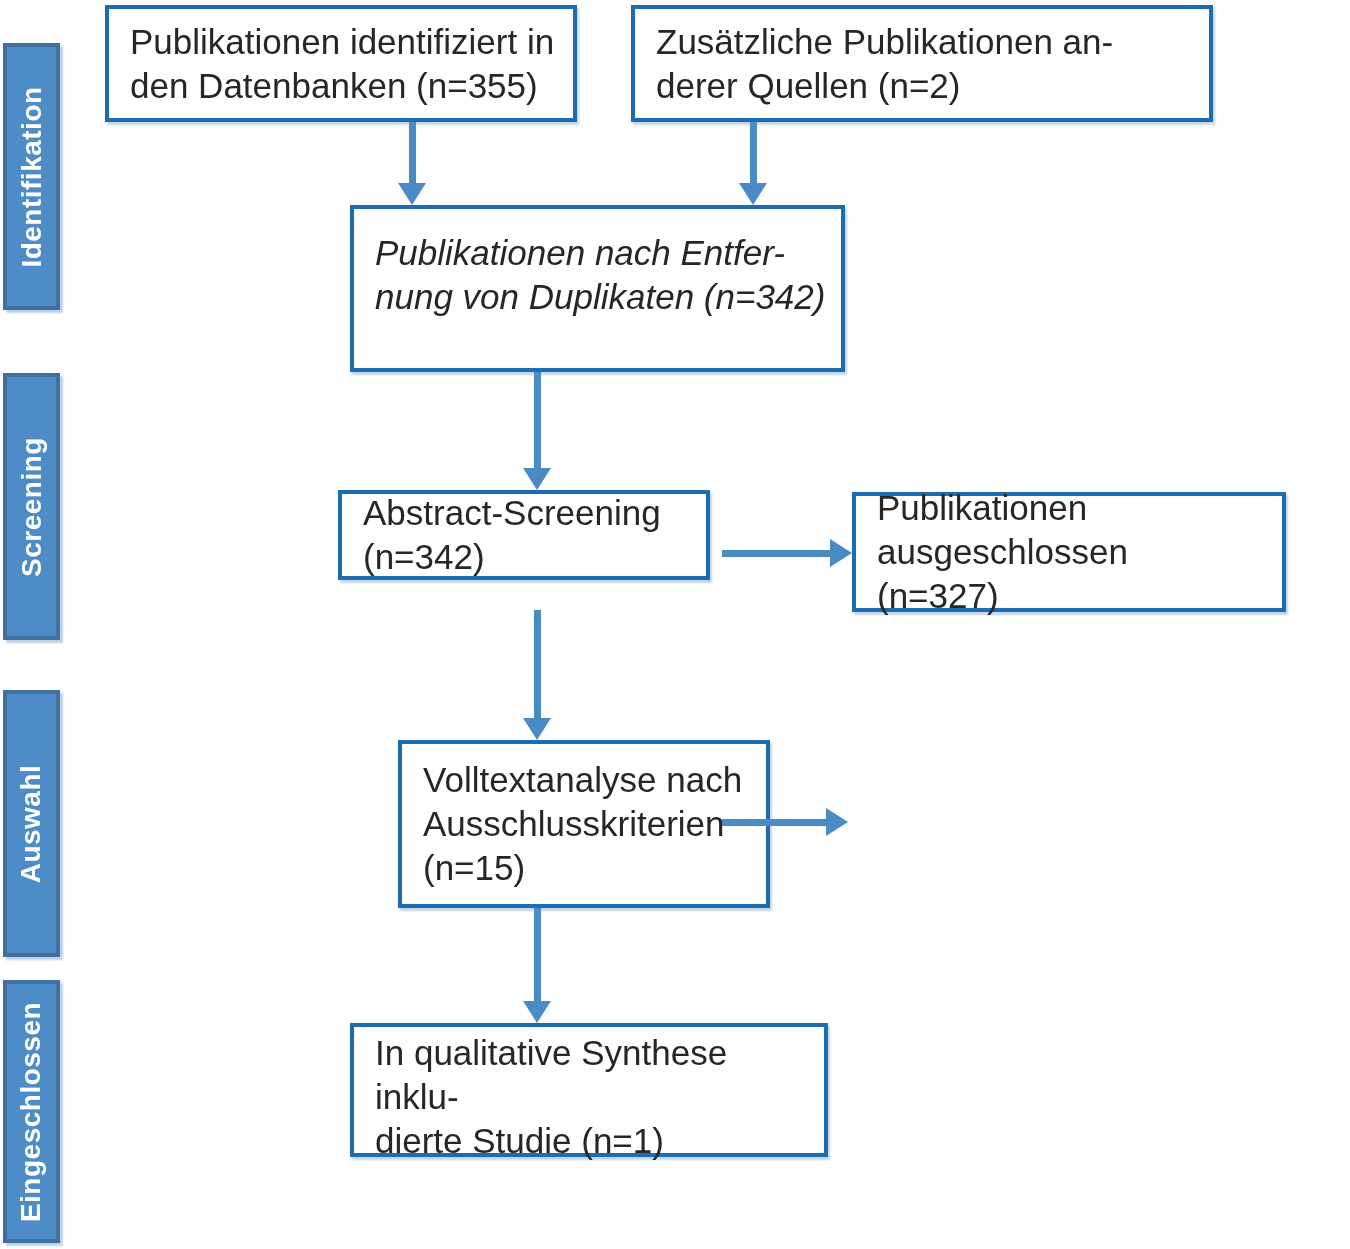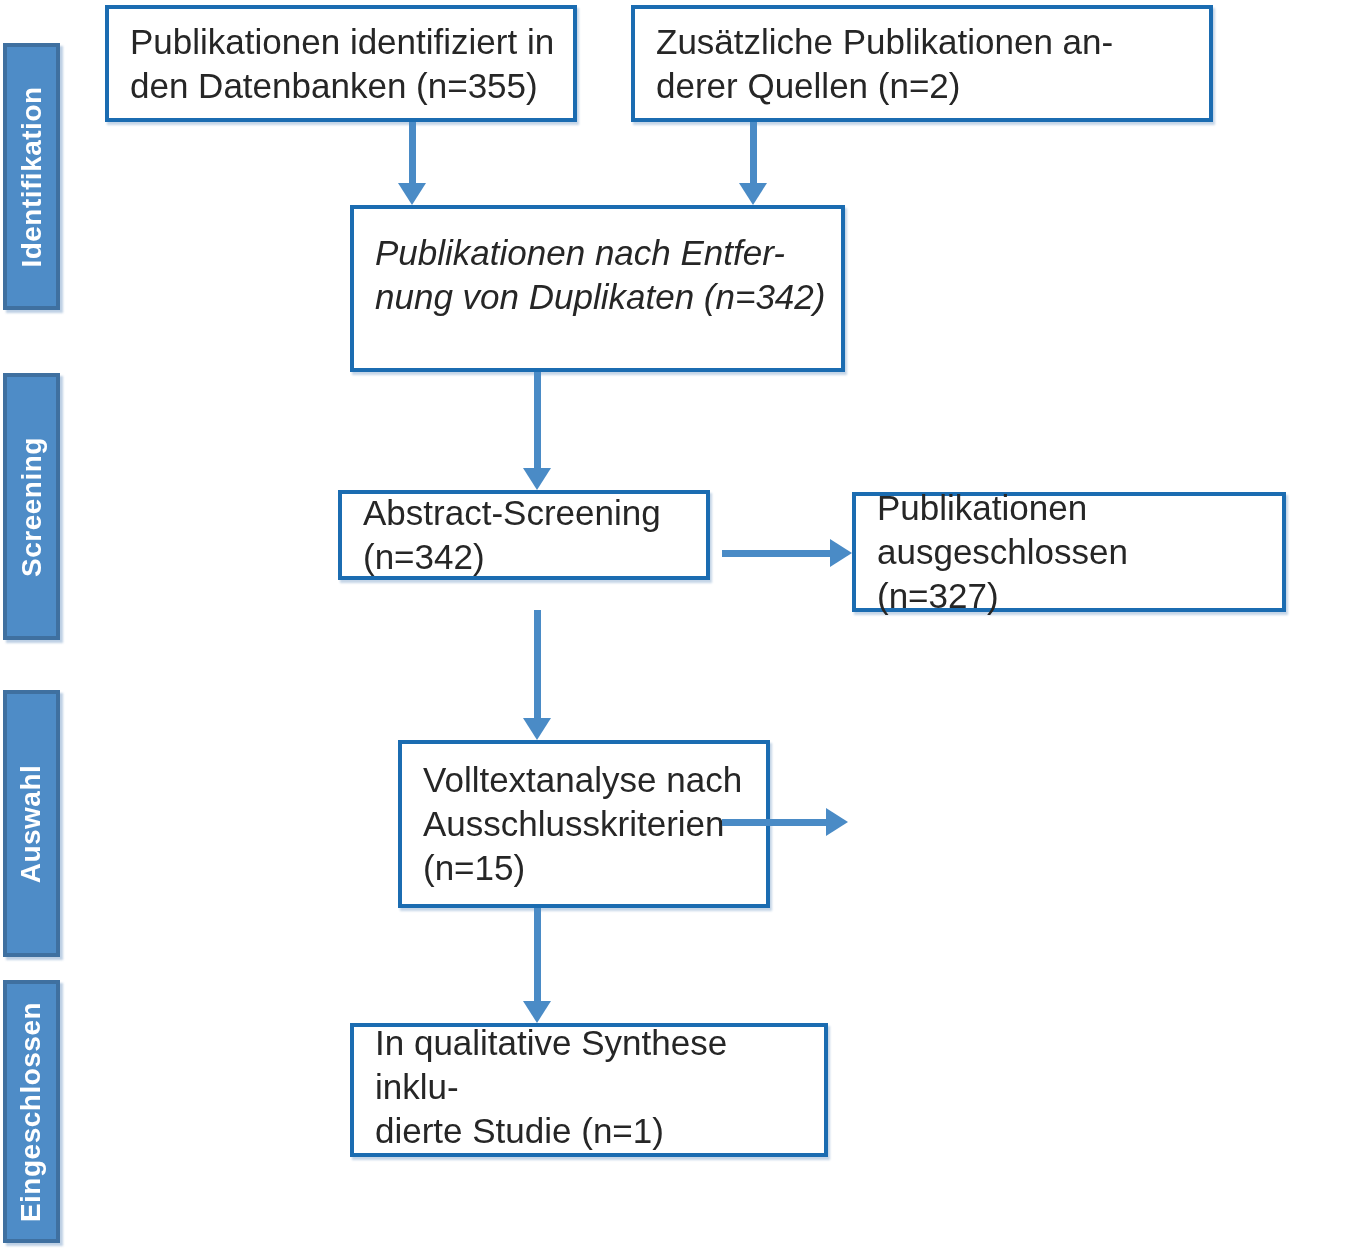--- a/index.html
+++ b/index.html
@@ -63,21 +63,21 @@
   #box-identified   { left: 105px; top: 5px;    width: 472px; height: 117px; }
   #box-additional   { left: 631px; top: 5px;    width: 582px; height: 117px; }
   #box-dedup        { left: 350px; top: 205px;  width: 495px; height: 167px;
                       align-items: flex-start; font-style: italic; }
   #box-dedup .btxt  { padding-top: 22px; }
   #box-abstract     { left: 338px; top: 490px;  width: 372px; height: 90px; }
   #box-pub-excl     { left: 852px; top: 492px;  width: 434px; height: 120px; }
   #box-fulltext     { left: 350px; top: 740px;  width: 372px; height: 168px; margin-left: 48px; }
   #box-ft-excl      { left: 848px; top: 783px;  width: 488px; height: 124px; }
   #box-included     { left: 350px; top: 1023px; width: 478px; height: 134px;
-                      align-items: flex-end; }
+                      align-items: center; }
   #box-included .btxt { padding-top: 14px; }
 
   
   .arrow-v {
     position: absolute;
     width: 28px;
   }
   .arrow-v::before {               
     content: "";
     position: absolute;

